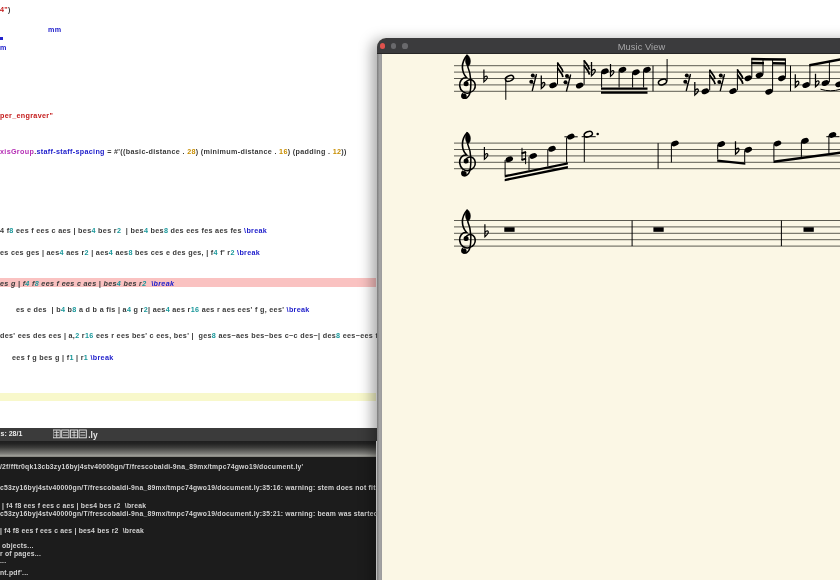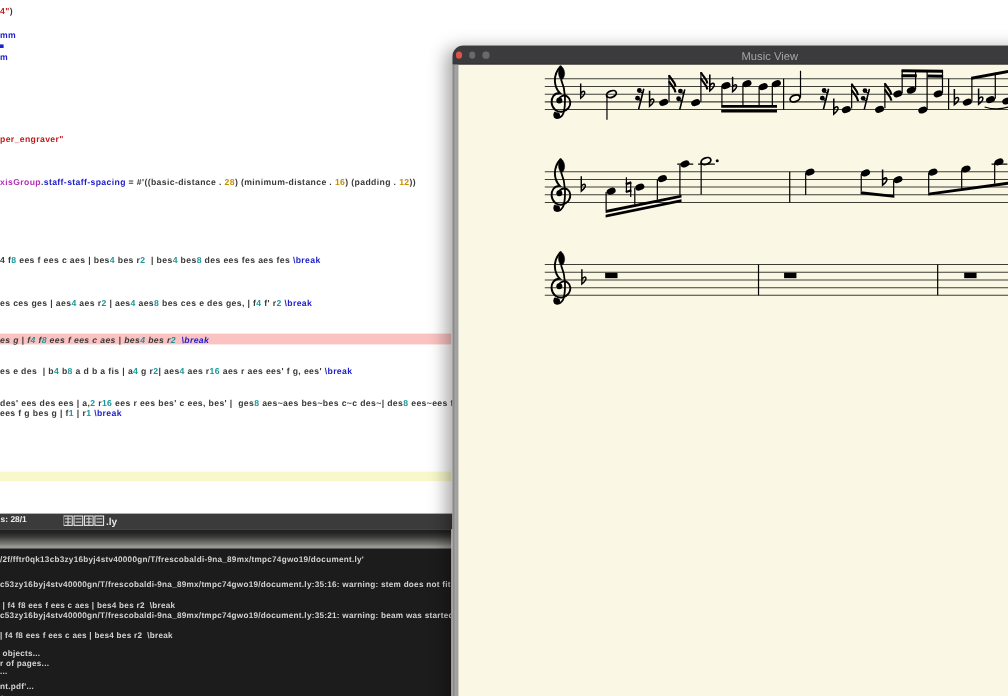--- a/index.html
+++ b/index.html
@@ -29,31 +29,31 @@
           font-size:9.3px;color:#a6a6a8;font-weight:normal;letter-spacing:0.05px;}
   .leftstrip{left:0;top:15.5px;width:5px;height:544.5px;
              background:linear-gradient(90deg,#7d7d7d,#a6a6a6 55%,#9a9a9a);}
 </style>
 </head>
 <body>
 
   <div class="abs pinkrow"></div>
   <div class="abs yellowrow"></div>
   <div class="abs code" style="left:0;top:5px;"><span class="str">4"</span>)</div>
-  <div class="abs code" style="left:0;top:25px;"><span class="kw">mm</span></div>
+  <div class="abs code" style="left:0;top:25px;padding-left:48px;"><span class="kw">mm</span></div>
   <div class="abs" style="left:0;top:36.5px;width:2.6px;height:3.4px;background:#2121cc;"></div>
   <div class="abs code" style="left:0;top:43px;"><span class="kw">m</span></div>
   <div class="abs code" style="left:0;top:111px;"><span class="str">per_engraver"</span></div>
   <div class="abs code" style="left:0;top:147px;"><span class="mag">xisGroup</span>.<span class="kw">staff-staff-spacing</span> = #'((basic-distance . <span class="orn">28</span>) (minimum-distance . <span class="orn">16</span>) (padding . <span class="orn">12</span>))</div>
-  <div class="abs code" style="left:0;top:212px;">4 f<span class="num">8</span> ees f ees c aes | bes<span class="num">4</span> bes r<span class="num">2</span>  | bes<span class="num">4</span> bes<span class="num">8</span> des ees fes aes fes <span class="kw">\break</span></div>
+  <div class="abs code" style="left:0;top:226px;">4 f<span class="num">8</span> ees f ees c aes | bes<span class="num">4</span> bes r<span class="num">2</span>  | bes<span class="num">4</span> bes<span class="num">8</span> des ees fes aes fes <span class="kw">\break</span></div>
   <div class="abs code" style="left:0;top:248px;">es ces ges | aes<span class="num">4</span> aes r<span class="num">2</span> | aes<span class="num">4</span> aes<span class="num">8</span> bes ces e des ges, | f<span class="num">4</span> f' r<span class="num">2</span> <span class="kw">\break</span></div>
   <div class="abs code" style="left:0;top:278.5px;font-style:italic;">es g | f<span class="num">4</span> f<span class="num">8</span> ees f ees c aes | bes<span class="num">4</span> bes r<span class="num">2</span>  <span class="kw">\break</span></div>
-  <div class="abs code" style="left:0;top:304.5px;">es e des  | b<span class="num">4</span> b<span class="num">8</span> a d b a fis | a<span class="num">4</span> g r<span class="num">2</span>| aes<span class="num">4</span> aes r<span class="num">16</span> aes r aes ees' f g, ees' <span class="kw">\break</span></div>
+  <div class="abs code" style="left:16px;top:304.5px;">es e des  | b<span class="num">4</span> b<span class="num">8</span> a d b a fis | a<span class="num">4</span> g r<span class="num">2</span>| aes<span class="num">4</span> aes r<span class="num">16</span> aes r aes ees' f g, ees' <span class="kw">\break</span></div>
   <div class="abs code" style="left:0;top:330.5px;">des' ees des ees | a,<span class="num">2</span> r<span class="num">16</span> ees r ees bes' c ees, bes' |  ges<span class="num">8</span> aes~aes bes~bes c~c des~| des<span class="num">8</span> ees~ees f</div>
-  <div class="abs code" style="left:0;top:340px;">ees f g bes g | f<span class="num">1</span> | r<span class="num">1</span> <span class="kw">\break</span></div>
+  <div class="abs code" style="left:0;top:353px;padding-left:12px;">ees f g bes g | f<span class="num">1</span> | r<span class="num">1</span> <span class="kw">\break</span></div>
 
   <div class="abs statusbar">
     <span style="position:absolute;left:0.5px;top:2.6px;font-size:7px;">s: 28/1</span>
     <svg style="position:absolute;left:52.5px;top:1.2px;" width="60" height="11" viewBox="0 0 60 11">
       <rect x="0" y="1.0" width="7.2" height="7.8" fill="none" stroke="#e8e8e8" stroke-width="0.9"></rect>
       <line x1="1.2" y1="3.4" x2="6.2" y2="3.4" stroke="#e8e8e8" stroke-width="0.8"></line>
       <line x1="1.2" y1="6.1" x2="6.2" y2="6.1" stroke="#e8e8e8" stroke-width="0.8"></line>
       <line x1="3.7" y1="1.4" x2="3.7" y2="8.6" stroke="#e8e8e8" stroke-width="0.8"></line>
       <rect x="8.7" y="1.0" width="7.2" height="7.8" fill="none" stroke="#e8e8e8" stroke-width="0.9"></rect>
       <line x1="9.899999999999999" y1="3.4" x2="14.899999999999999" y2="3.4" stroke="#e8e8e8" stroke-width="0.8"></line>

